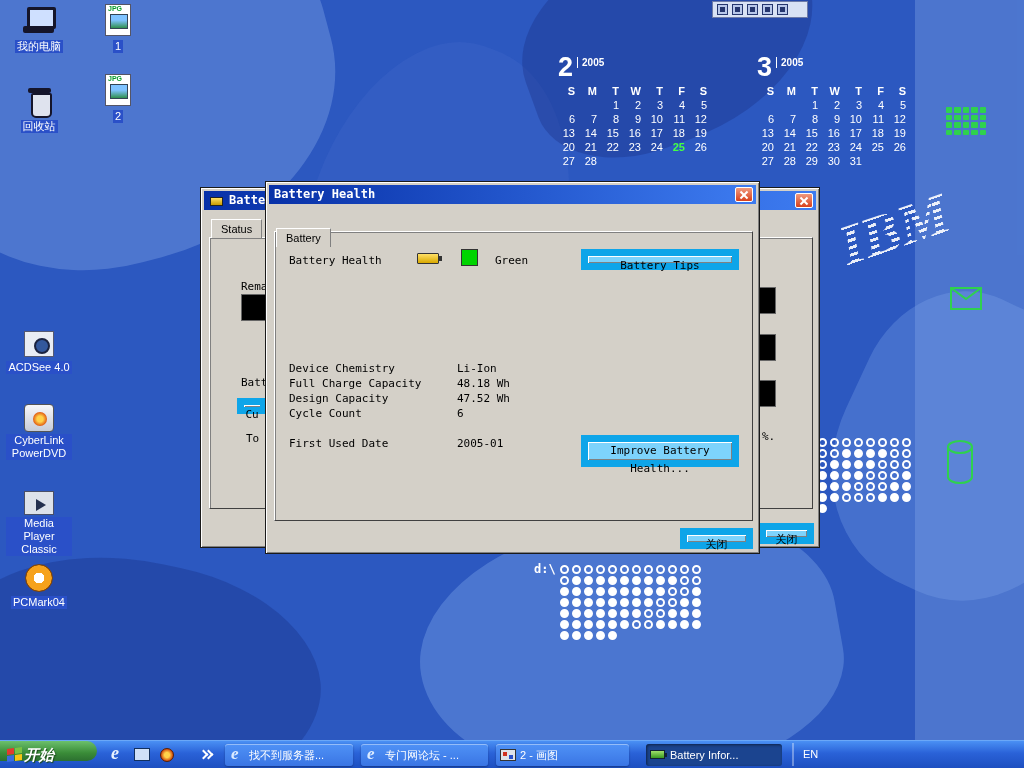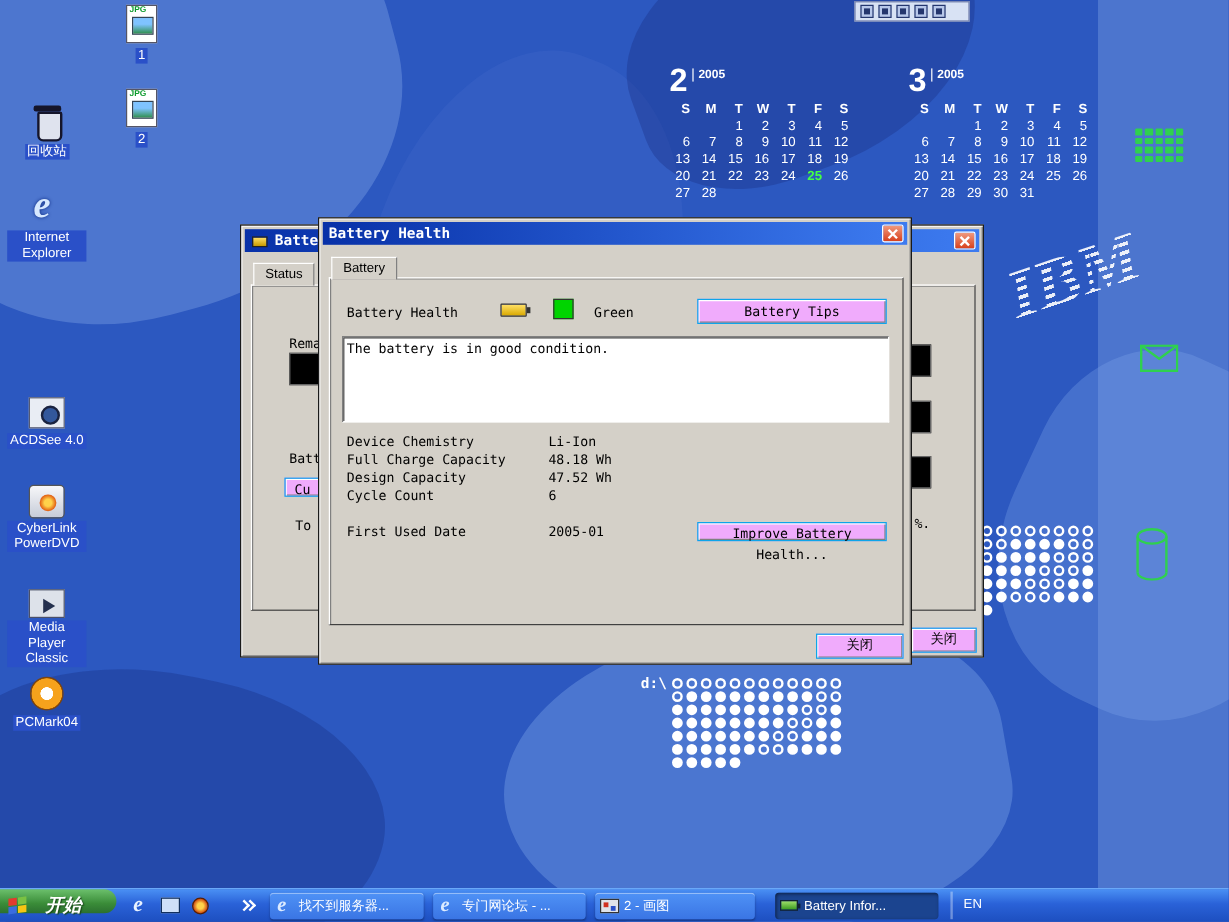--- a/index.html
+++ b/index.html
@@ -81,21 +81,21 @@
   .x-icon { position:absolute; inset:0; }
   .x-icon::before, .x-icon::after { content:""; position:absolute; left:3px; right:3px; top:6px; height:2px; background:#fff; }
   .x-icon::before { transform:rotate(45deg); }
   .x-icon::after { transform:rotate(-45deg); }
   .tab95 { position:absolute; height:19px; background:#d4d0c8; border:1px solid #808080; border-bottom:none;
     border-top-color:#fff; border-left-color:#fff; font:11px "Liberation Sans", sans-serif;
     padding:3px 9px 0; z-index:3; cursor:pointer; }
   .pane95 { position:absolute; border:1px solid #808080; border-top-color:#fff; border-left-color:#fff;
     box-shadow:inset 1px 1px 0 #404040, inset -1px -1px 0 #fff; }
   .pane95 { border:1px solid; border-color:#fff #404040 #404040 #fff; box-shadow:inset 1px 1px 0 #808080, inset -1px -1px 0 #d4d0c8; }
-  .btn95 { position:absolute; background:#f0abfc; border:1px solid #0ea5e9;
+  .btn95 { position:absolute; background:#7dd3fc; border:7px solid #0ea5e9;
     box-shadow:inset 1px 1px 0 #fff, inset -1px -1px 0 #808080;
     font:11px "DejaVu Sans Mono", monospace; text-align:center; cursor:pointer; }
   .sunken { position:absolute; background:#fff; border:1px solid; border-color:#808080 #fff #fff #808080;
     box-shadow:inset 1px 1px 0 #404040; }
   .dlg-text { font:11px "DejaVu Sans Mono", monospace; color:#000; position:absolute; white-space:nowrap; }
   .gauge { position:absolute; background:#000; border:1px solid #666; }
   .glyph-battery { position:absolute; width:22px; height:11px; background:linear-gradient(#ffe066,#d8a800); border:1px solid #333; border-radius:1px; }
   .glyph-battery::after { content:""; position:absolute; right:-4px; top:2px; width:3px; height:5px; background:#333; }
   .swatch { position:absolute; width:17px; height:17px; border:1px solid #333; }
   .tb-icon { position:absolute; left:6px; top:6px; width:13px; height:9px; background:linear-gradient(#ffe066,#c89a00); border:1px solid #222; }
@@ -104,21 +104,21 @@
   #top-toolbar { position:absolute; left:712px; top:1px; width:96px; height:17px; z-index:5;
     background:#d8e2f4; border:1px solid #6d7ba8; display:flex; align-items:center; gap:4px; padding:0 4px; }
   .tt-glyph { width:11px; height:11px; border:1px solid #24366e; background:#b8c8ea; position:relative; }
   .tt-glyph::before { content:""; position:absolute; left:2px; top:2px; right:2px; bottom:2px; background:#24366e; }
 
   
   #taskbar { position:absolute; left:0; right:0; bottom:0; height:28px; z-index:40;
     background:linear-gradient(#4a90f4,#2a62d8 45%,#1d4fc0); border-top:1px solid #6aa8f8; }
   #start-button { position:absolute; left:0; top:0; width:97px; height:20px; cursor:pointer;
     background:linear-gradient(#6cc06c,#3a8c38 60%,#2c7030); border-radius:0 12px 12px 0;
-    color:#fff; font:italic bold 15px "Liberation Sans", sans-serif; line-height:28px; padding-left:38px;
+    color:#fff; font:italic bold 15px "Liberation Sans", sans-serif; line-height:28px; padding-left:24px;
     text-shadow:1px 1px 1px #1a4a1a; }
   .flag { position:absolute; left:7px; top:7px; width:15px; height:13px; transform:skewY(-8deg); }
   .flag i { position:absolute; width:7px; height:6px; }
   .flag .fr { left:0; top:0; background:#e23a2e; } .flag .fg { left:8px; top:0; background:#7ac143; }
   .flag .fb { left:0; top:7px; background:#3a6ce0; } .flag .fy { left:8px; top:7px; background:#f6c514; }
   .ql-icon { position:absolute; top:5px; width:18px; height:18px; cursor:pointer; }
   .ql-ie::before { content:"e"; position:absolute; left:3px; top:-3px; font:italic bold 18px "Liberation Serif", serif; color:#e8f2ff; }
   .ql-desktop { background:#cfe0f8; border:1px solid #12305e; top:7px; height:13px; width:16px; }
   .ql-ball { border-radius:50%; width:14px; height:14px; top:7px; background:radial-gradient(#ffd24a 30%, #d04a10 70%); border:1px solid #5a2000; }
   .chev { position:absolute; top:9px; width:12px; height:10px; cursor:pointer; }
@@ -292,27 +292,27 @@
         <span class="cal-cell">29</span>
         <span class="cal-cell">30</span>
         <span class="cal-cell">31</span>
         <span class="cal-cell"></span>
         <span class="cal-cell"></span>
       </div>
     </div>
 
   <div id="drive-label">d:\</div>
 
+  <div class="dicon" style="left:6px;top:4px">
+    <div class="ico ico-computer"></div>
+    <div class="dicon-label">我的电脑</div>
+  </div>
   <div class="dicon" style="left:6px;top:84px">
     <div class="ico ico-recycle"></div>
     <div class="dicon-label">回收站</div>
-  </div>
-  <div class="dicon" style="left:6px;top:158px">
-    <div class="ico ico-ie"></div>
-    <div class="dicon-label">Internet Explorer</div>
   </div>
   <div class="dicon" style="left:6px;top:328px">
     <div class="ico ico-acdsee"></div>
     <div class="dicon-label">ACDSee 4.0</div>
   </div>
   <div class="dicon" style="left:6px;top:402px">
     <div class="ico ico-powerdvd"></div>
     <div class="dicon-label">CyberLink PowerDVD</div>
   </div>
   <div class="dicon" style="left:6px;top:487px">
@@ -357,41 +357,38 @@
     <div class="gauge" style="left:557px;top:192px;width:18px;height:27px"></div>
     <div class="dlg-text" style="left:561px;top:242px">%.</div>
     <div class="btn95" style="left:558px;top:335px;width:55px;height:21px;line-height:19px;font-family:'Liberation Sans',sans-serif">关闭</div>
   </div>
 
   <div class="win95 z30" style="left:265px;top:181px;width:495px;height:373px">
     <div class="titlebar">Battery Health</div>
     <div class="closebtn">
         <span class="x-icon"></span>
       </div>
-    <div class="tab95" style="left:10px;top:32px">Battery</div>
+    <div class="tab95" style="left:10px;top:46px">Battery</div>
     <div class="pane95" style="left:8px;top:49px;width:479px;height:290px">
       <div class="dlg-text" style="left:14px;top:22px">Battery Health</div>
       <span class="glyph-battery" style="left:142px;top:21px"></span>
       <span class="swatch" style="left: 186px; top: 17px; background: rgb(0, 212, 0);"></span>
       <div class="dlg-text" style="left:220px;top:22px">Green</div>
       <div class="btn95" style="left:306px;top:17px;width:158px;height:21px;line-height:19px">Battery Tips</div>
-      <div class="sunken" style="left:10px;top:48px;width:456px;height:72px">
-        <div class="dlg-text" style="left:3px;top:3px">The battery is in good condition.</div>
-      </div>
       <div class="dlg-text" style="left:14px;top:130px">Device Chemistry</div>
       <div class="dlg-text" style="left:182px;top:130px">Li-Ion</div>
       <div class="dlg-text" style="left:14px;top:145px">Full Charge Capacity</div>
       <div class="dlg-text" style="left:182px;top:145px">48.18 Wh</div>
       <div class="dlg-text" style="left:14px;top:160px">Design Capacity</div>
       <div class="dlg-text" style="left:182px;top:160px">47.52 Wh</div>
       <div class="dlg-text" style="left:14px;top:175px">Cycle Count</div>
       <div class="dlg-text" style="left:182px;top:175px">6</div>
       <div class="dlg-text" style="left:14px;top:205px">First Used Date</div>
       <div class="dlg-text" style="left:182px;top:205px">2005-01</div>
-      <div class="btn95" style="left:306px;top:203px;width:158px;height:16px;line-height:18px">Improve Battery Health...</div>
+      <div class="btn95" style="left:306px;top:203px;width:158px;height:32px;line-height:18px">Improve Battery Health...</div>
     </div>
     <div class="btn95" style="left:414px;top:346px;width:73px;height:21px;line-height:19px;font-family:'Liberation Sans',sans-serif">关闭</div>
   </div>
 
   <div id="top-toolbar">
     <span class="tt-glyph"></span>
     <span class="tt-glyph"></span>
     <span class="tt-glyph"></span>
     <span class="tt-glyph"></span>
     <span class="tt-glyph"></span>

